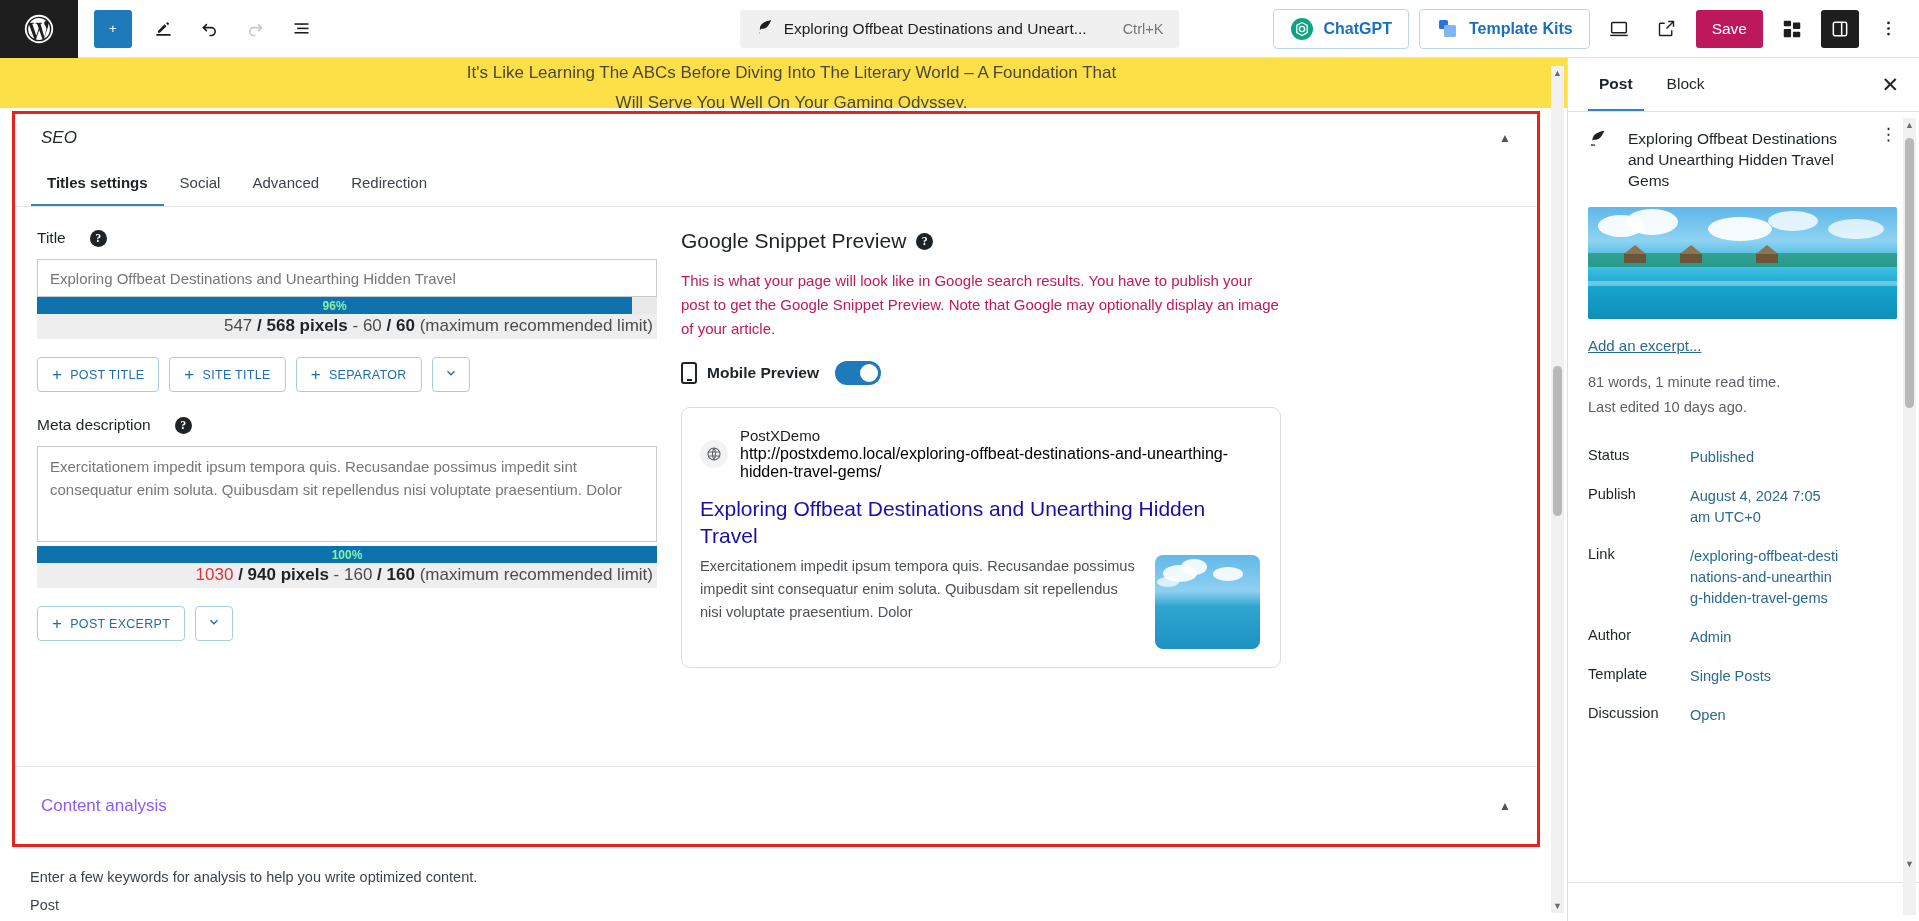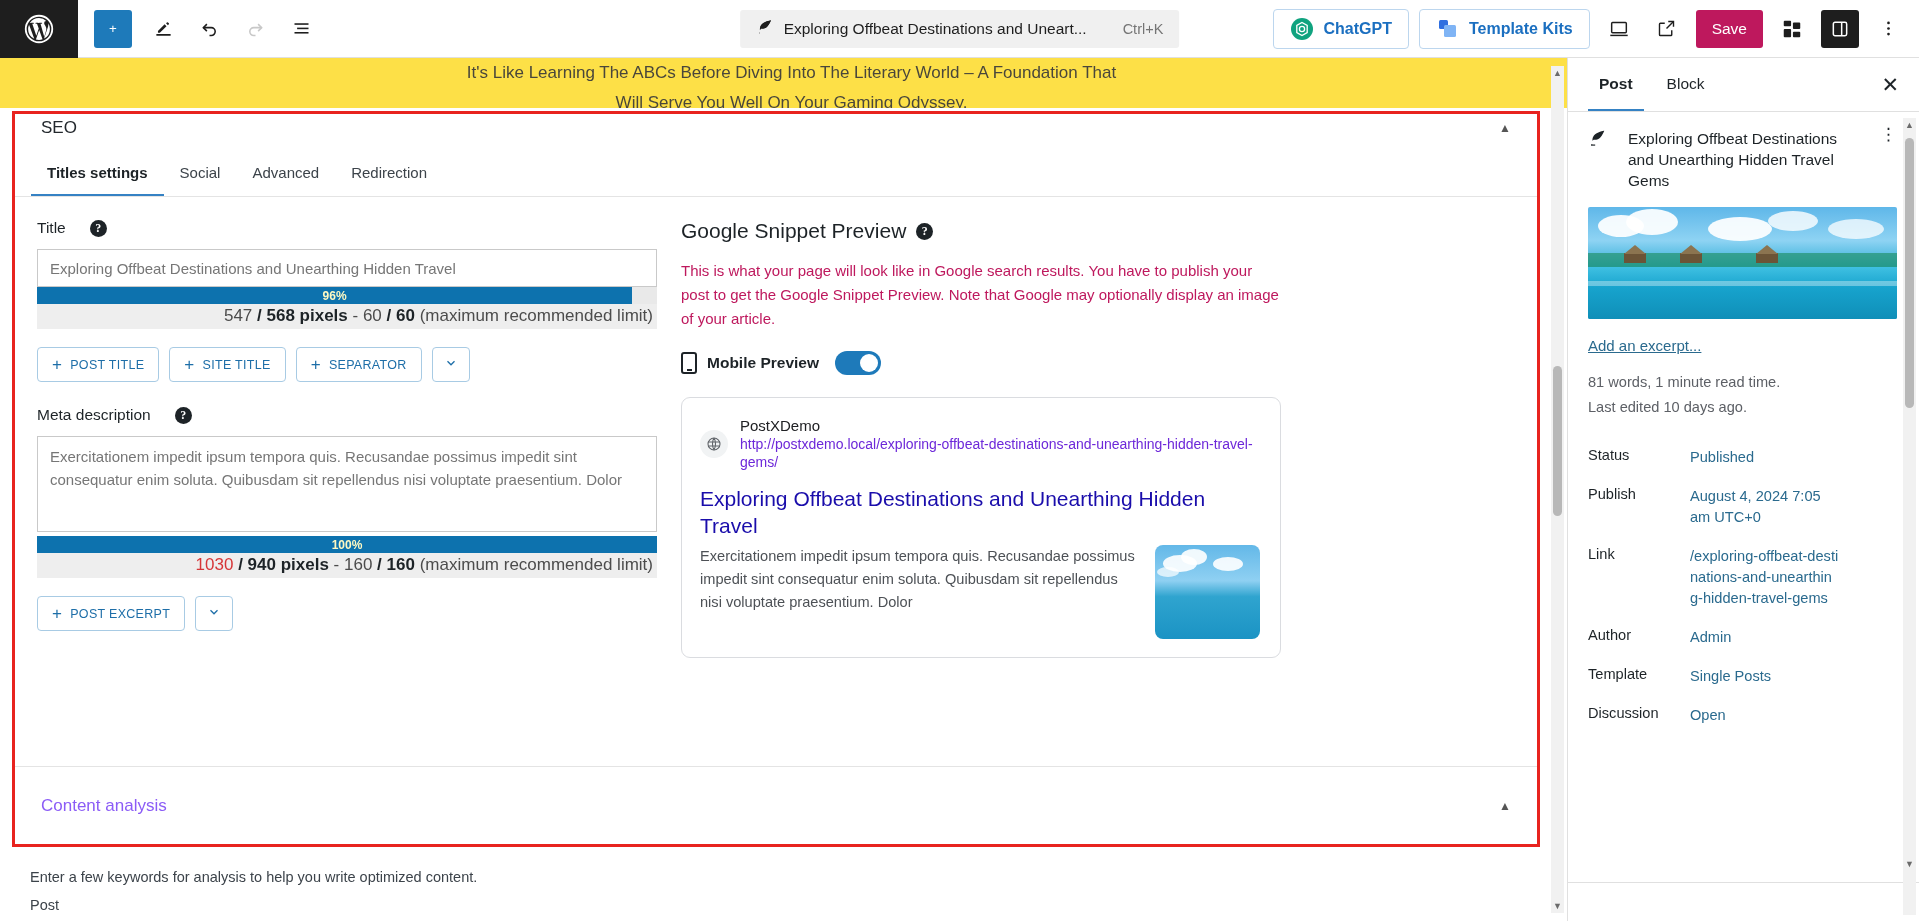--- a/index.html
+++ b/index.html
@@ -71,21 +71,22 @@
   .content-peek div { opacity: .92; }
 
   
   .redbox {
     position: absolute; left: 12px; top: 53px; right: 27px; bottom: 74px;
     border: 3px solid #e8231f; background: #fff;
   }
   .seo-panel { position: absolute; inset: 0; overflow: hidden; background: #fff; }
   .seo-header {
     display: flex; align-items: center; justify-content: space-between;
-    padding: 4px 26px 14px 26px;
+    padding: 14px 26px 14px 26px;
+    font-style: italic;
   }
   .seo-header .title { font-size: 17px; color: #23282d; }
   .caret { color: #555; font-size: 12px; cursor: pointer; }
 
   .tabs { display: flex; gap: 0; padding: 0 16px; border-bottom: 1px solid #e4e4e4; }
   .tab {
     padding: 12px 16px 13px; font-size: 15px; color: #3c434a; cursor: pointer;
     border-bottom: 2px solid transparent; white-space: nowrap;
   }
   .tab.active { font-weight: bold; color: #1d2327; border-bottom-color: #3582c4; }
@@ -105,21 +106,21 @@
     padding: 0 12px; font-size: 15px; color: #767676; font-family: "Liberation Sans", sans-serif;
   }
   .txtarea {
     width: 100%; height: 96px; border: 1px solid #c9c9c9; background: #fff;
     padding: 8px 12px; font-size: 15px; color: #767676; line-height: 23px; resize: none;
     font-family: "Liberation Sans", sans-serif;
   }
   .bar-wrap { width: 100%; }
   .bar-track { height: 17px; background: #e9e9e9; position: relative; }
   .bar-fill { height: 100%; background: #0d72ae; display: flex; align-items: center; justify-content: center; }
-  .bar-fill span { font-size: 12px; color: #fef9c3; font-weight: bold; }
+  .bar-fill span { font-size: 12px; color: #86efac; font-weight: bold; }
   .bar-meta {
     background: #eeeeee; text-align: right; font-size: 17px; color: #4c4c4c;
     padding: 4px 4px 5px 0; line-height: 16px;
   }
   .bar-meta b { color: #1d2327; }
   .bar-meta .over { color: #d63638; }
   .tag-row { display: flex; gap: 10px; margin-top: 18px; align-items: center; }
   .tagbtn {
     display: flex; align-items: center; gap: 8px; height: 35px; padding: 0 14px;
     border: 1px solid #a8cbe4; border-radius: 4px; background: #fff;
@@ -144,21 +145,21 @@
   .snippet-card {
     margin-top: 22px; border: 1px solid #dadce0; border-radius: 9px;
     padding: 18px 20px 18px 18px; background: #fff; max-width: 600px;
   }
   .snip-head { display: flex; align-items: center; gap: 12px; }
   .favicon {
     width: 28px; height: 28px; border-radius: 50%; background: #f1f3f4;
     display: flex; align-items: center; justify-content: center; flex: 0 0 28px;
   }
   .snip-site { font-size: 15px; color: #202124; line-height: 19px; }
-  .snip-url { font-size: 14px; color: #6d28d9; line-height: 18px; }
+  .snip-url { font-size: 16px; color: #000000; line-height: 18px; }
   .snip-title { color: #1a0dab; font-size: 21px; margin: 14px 0 6px; line-height: 27px; }
   .snip-body { display: flex; gap: 14px; }
   .snip-desc { font-size: 14.6px; line-height: 23px; color: #4d5156; flex: 1 1 auto; }
   .snip-thumb {
     width: 105px; height: 94px; flex: 0 0 105px; border-radius: 8px; overflow: hidden;
     background: linear-gradient(#63b8e8 0%, #8fd0f2 38%, #2fa4cf 55%, #1b93c4 100%);
     position: relative;
   }
   .snip-thumb .cloud { position:absolute; background:#fff; border-radius:50%; opacity:.9; }
 

